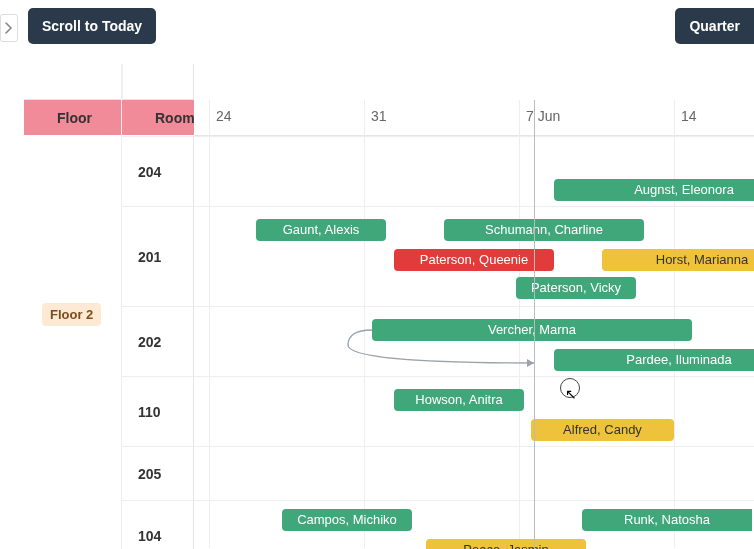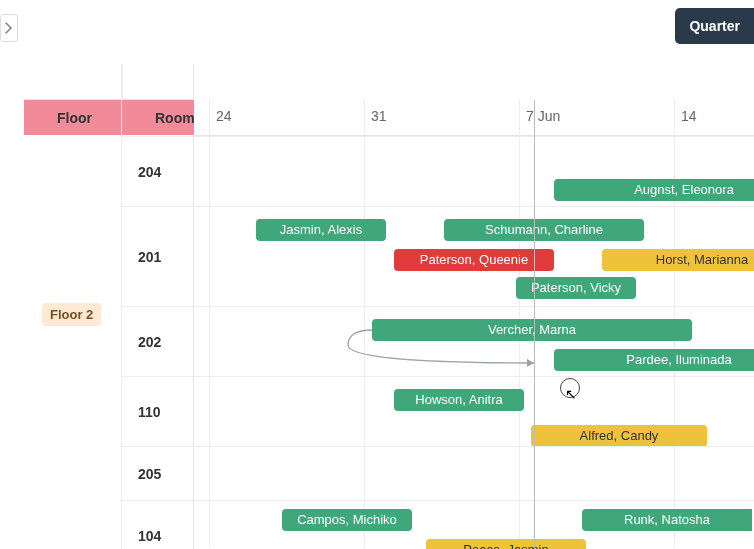--- a/index.html
+++ b/index.html
@@ -61,20 +61,21 @@
 </style>
 </head>
 <body>
 
 <div class="topbar">
   <div class="chev-btn">
     <svg width="8" height="12" viewBox="0 0 8 12">
         <path d="M1 1 L6 6 L1 11" stroke="#888" stroke-width="1.6" fill="none" stroke-linecap="round"></path>
       </svg>
   </div>
+  <div class="scroll-today">Scroll to Today</div>
   <div class="quarter-btn">Quarter</div>
 </div>
 
 <div class="grid">
 
   <div class="sidecols">
     <div class="col-floor">
       <div class="head-spacer"></div>
       <div class="head-row">Floor</div>
       <div class="floor-body">
@@ -112,39 +113,39 @@
 
     <div class="now-line" style="left:340px; top:36px;"></div>
 
     <div class="lanes">
 
       <div class="lane lane-204">
         <div class="ev c-green" style="left:360px; width:260px; top:42px; border-radius:4px 0 0 4px;">Augnst, Eleonora</div>
       </div>
 
       <div class="lane lane-201">
-        <div class="ev c-green" style="left:62px;  width:130px; top:12px;">Jasmin, Alexis</div>
+        <div class="ev c-green" style="left:62px;  width:130px; top:12px;">Gaunt, Alexis</div>
         <div class="ev c-green" style="left:250px; width:200px; top:12px;">Schumann, Charline</div>
         <div class="ev c-red" style="left:200px; width:160px; top:42px;">Paterson, Queenie</div>
         <div class="ev c-yellow" style="left:408px; width:200px; top:42px; border-radius:4px 0 0 4px;">Horst, Marianna</div>
         <div class="ev c-green" style="left:322px; width:120px; top:70px;">Paterson, Vicky</div>
       </div>
 
       <div class="lane lane-202">
         <div class="ev c-green" style="left:178px; width:320px; top:12px;">Vercher, Marna</div>
         <div class="ev c-green" style="left:360px; width:250px; top:42px; border-radius:4px 0 0 4px;">Pardee, Iluminada</div>
         <svg class="link" style="left:150px; top:18px;" width="220" height="50">
           <path d="M28 5 Q4 5 4 20 Q4 38 190 38" stroke="#9aa3ab" stroke-width="1.4" fill="none"></path>
           <path d="M190 38 l-7 -4 l0 8 z" fill="#9aa3ab"></path>
         </svg>
       </div>
 
       <div class="lane lane-203">
         <div class="ev c-green" style="left:200px; width:130px; top:12px;">Howson, Anitra</div>
-        <div class="ev c-yellow" style="left:337px; width:176px; top:42px;margin-top:6px;">Alfred, Candy</div>
+        <div class="ev c-yellow" style="left:337px; width:143px; top:42px;">Alfred, Candy</div>
       </div>
 
       <div class="lane lane-205"></div>
 
       <div class="lane lane-104">
         <div class="ev c-green" style="left:88px;  width:130px; top:8px;">Campos, Michiko</div>
         <div class="ev c-green" style="left:388px; width:170px; top:8px; border-radius:4px 0 0 4px;">Runk, Natosha</div>
         <div class="ev c-yellow" style="left:232px; width:160px; top:38px;">Peace, Jasmin</div>
       </div>
 

